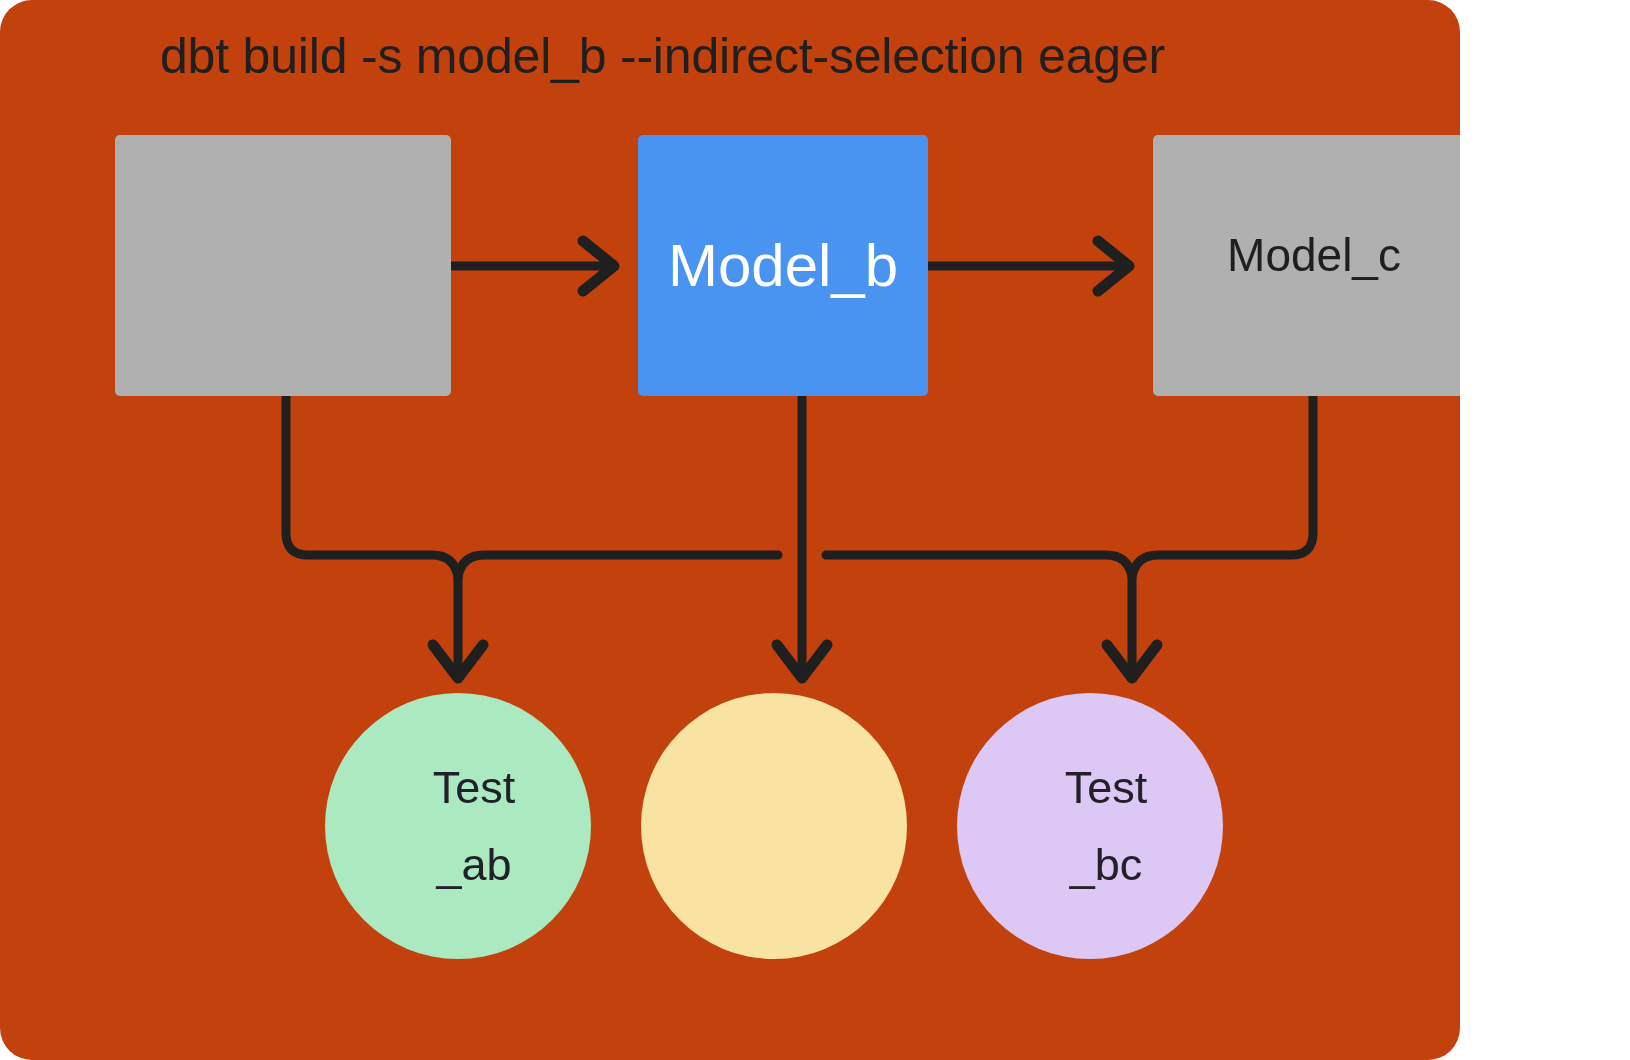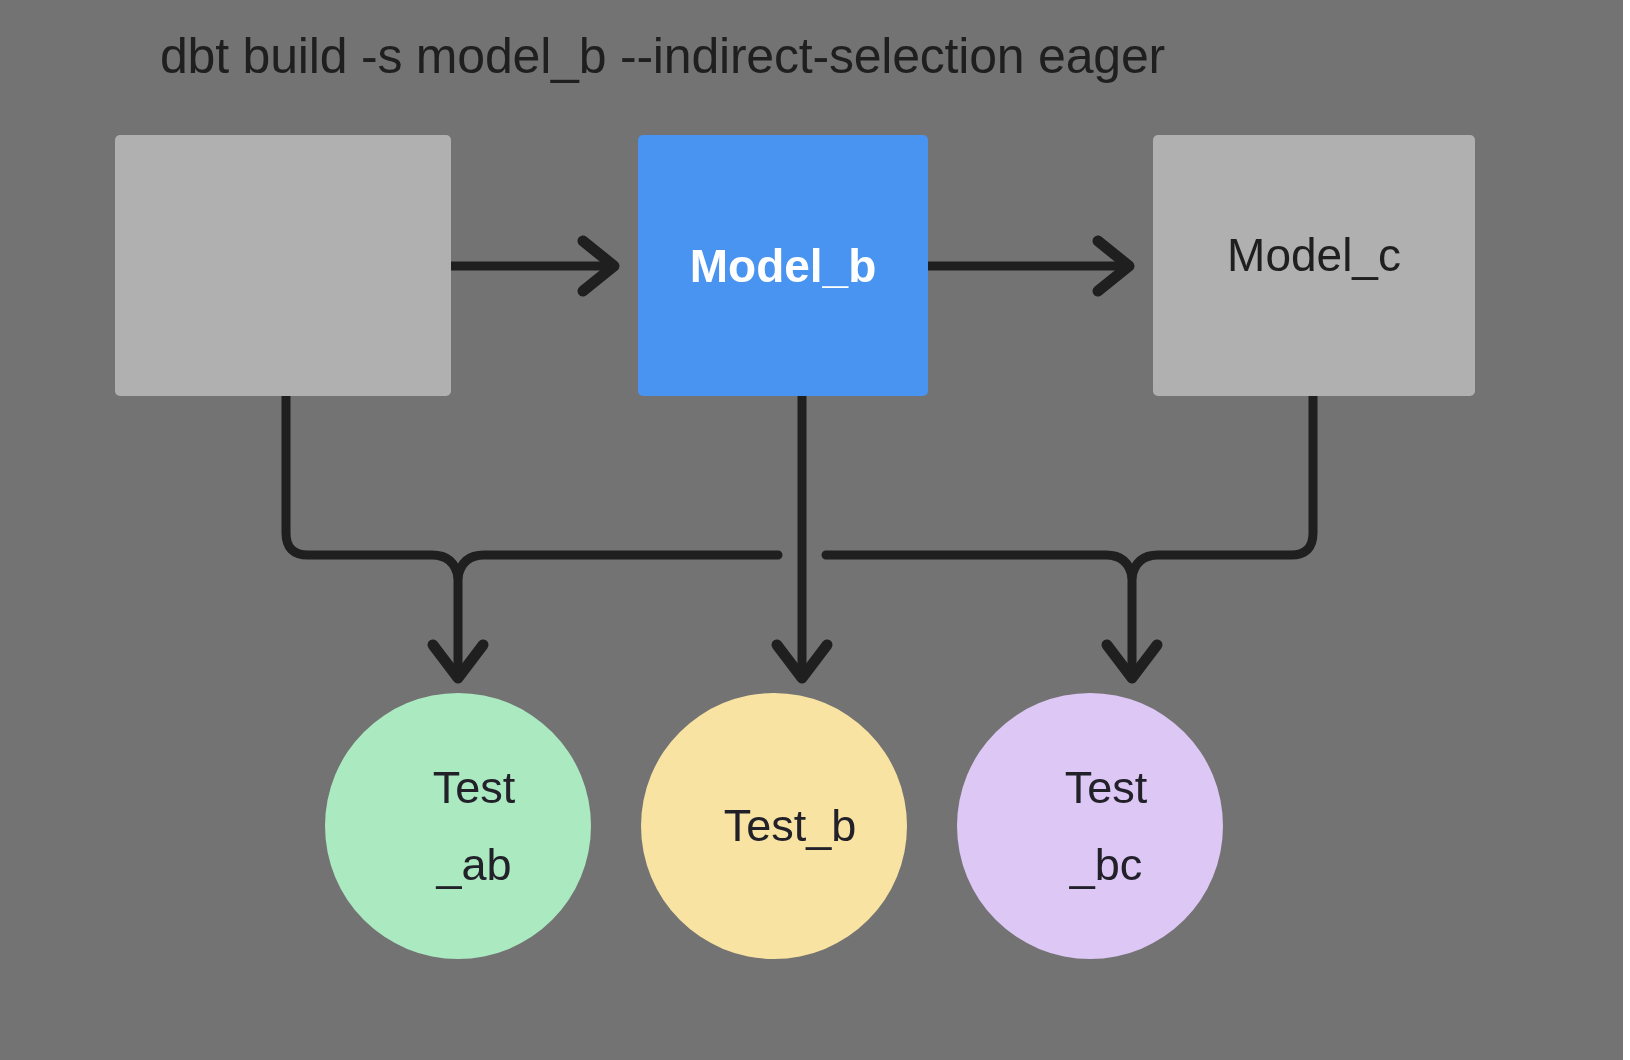--- a/index.html
+++ b/index.html
@@ -2,25 +2,26 @@
 <html><head>
 <meta charset="utf-8">
 <style>
   html, body {
     margin: 0;
     padding: 0;
     background: #ffffff;
   }
   #canvas {
     position: relative;
-    width: 1623px;
+    width: 1460px;
     height: 1060px;
-    background: #737373;
+    background: #c2410c;
     overflow: hidden;
     font-family: "Liberation Sans", sans-serif;
+    border-radius: 32px;
   }
   #diagram-svg {
     position: absolute;
     left: 0;
     top: 0;
     width: 1630px;
     height: 1060px;
   }
   .node-label {
     position: absolute;
@@ -50,21 +51,21 @@
     letter-spacing: -0.2px;
     white-space: nowrap;
     font-family: "Liberation Sans", sans-serif;
   }
   
   #node-model-a { left: 115px;  top: 135px; width: 336px; height: 261px; background: #b0b0b0; }
   #node-model-b { left: 638px;  top: 135px; width: 290px; height: 261px; background: #4894f0; }
   #node-model-c { left: 1153px; top: 135px; width: 322px; height: 261px; background: #b0b0b0; }
 
   #label-model-a { left: 115px;  top: 135px; width: 336px; height: 261px; font-size: 46px; color: #1f1f1f; }
-  #label-model-b { left: 638px;  top: 135px; width: 290px; height: 261px; font-size: 46px; color: #ffffff; font-weight: bold; }
+  #label-model-b { left: 638px;  top: 135px; width: 290px; height: 261px; font-size: 60px; color: #ffffff; }
   #label-model-c { left: 1153px; top: 124px; width: 322px; height: 261px; font-size: 46px; color: #1f1f1f; text-align: center; }
 
   
   #node-test-ab { left: 325px; top: 693px; width: 266px; height: 266px; background: #abe9c1; }
   #node-test-b  { left: 641px; top: 693px; width: 266px; height: 266px; background: #f8e3a2; }
   #node-test-bc { left: 957px; top: 693px; width: 266px; height: 266px; background: #dcc7f5; }
 
   #label-test-ab { left: 341px; top: 693px; width: 266px; height: 266px; font-size: 45px; color: #22212a; line-height: 1.72; }
   #label-test-b  { left: 657px; top: 693px; width: 266px; height: 266px; font-size: 45px; color: #22212a; line-height: 1.72; }
   #label-test-bc { left: 973px; top: 693px; width: 266px; height: 266px; font-size: 45px; color: #22212a; line-height: 1.72; }
@@ -115,23 +116,20 @@
   <div class="box-node" id="node-model-c"></div>
   <div class="node-label" id="label-model-c">Model_c</div>
 
   <div class="circle-node" id="node-test-ab"></div>
   <div class="node-label" id="label-test-ab">
     <span>Test</span>
     <span>_ab</span>
   </div>
 
   <div class="circle-node" id="node-test-b"></div>
-  <div class="node-label" id="label-test-b">
-    <span>Test_b</span>
-  </div>
 
   <div class="circle-node" id="node-test-bc"></div>
   <div class="node-label" id="label-test-bc">
     <span>Test</span>
     <span>_bc</span>
   </div>
 
 </div>
 
 </body></html>

